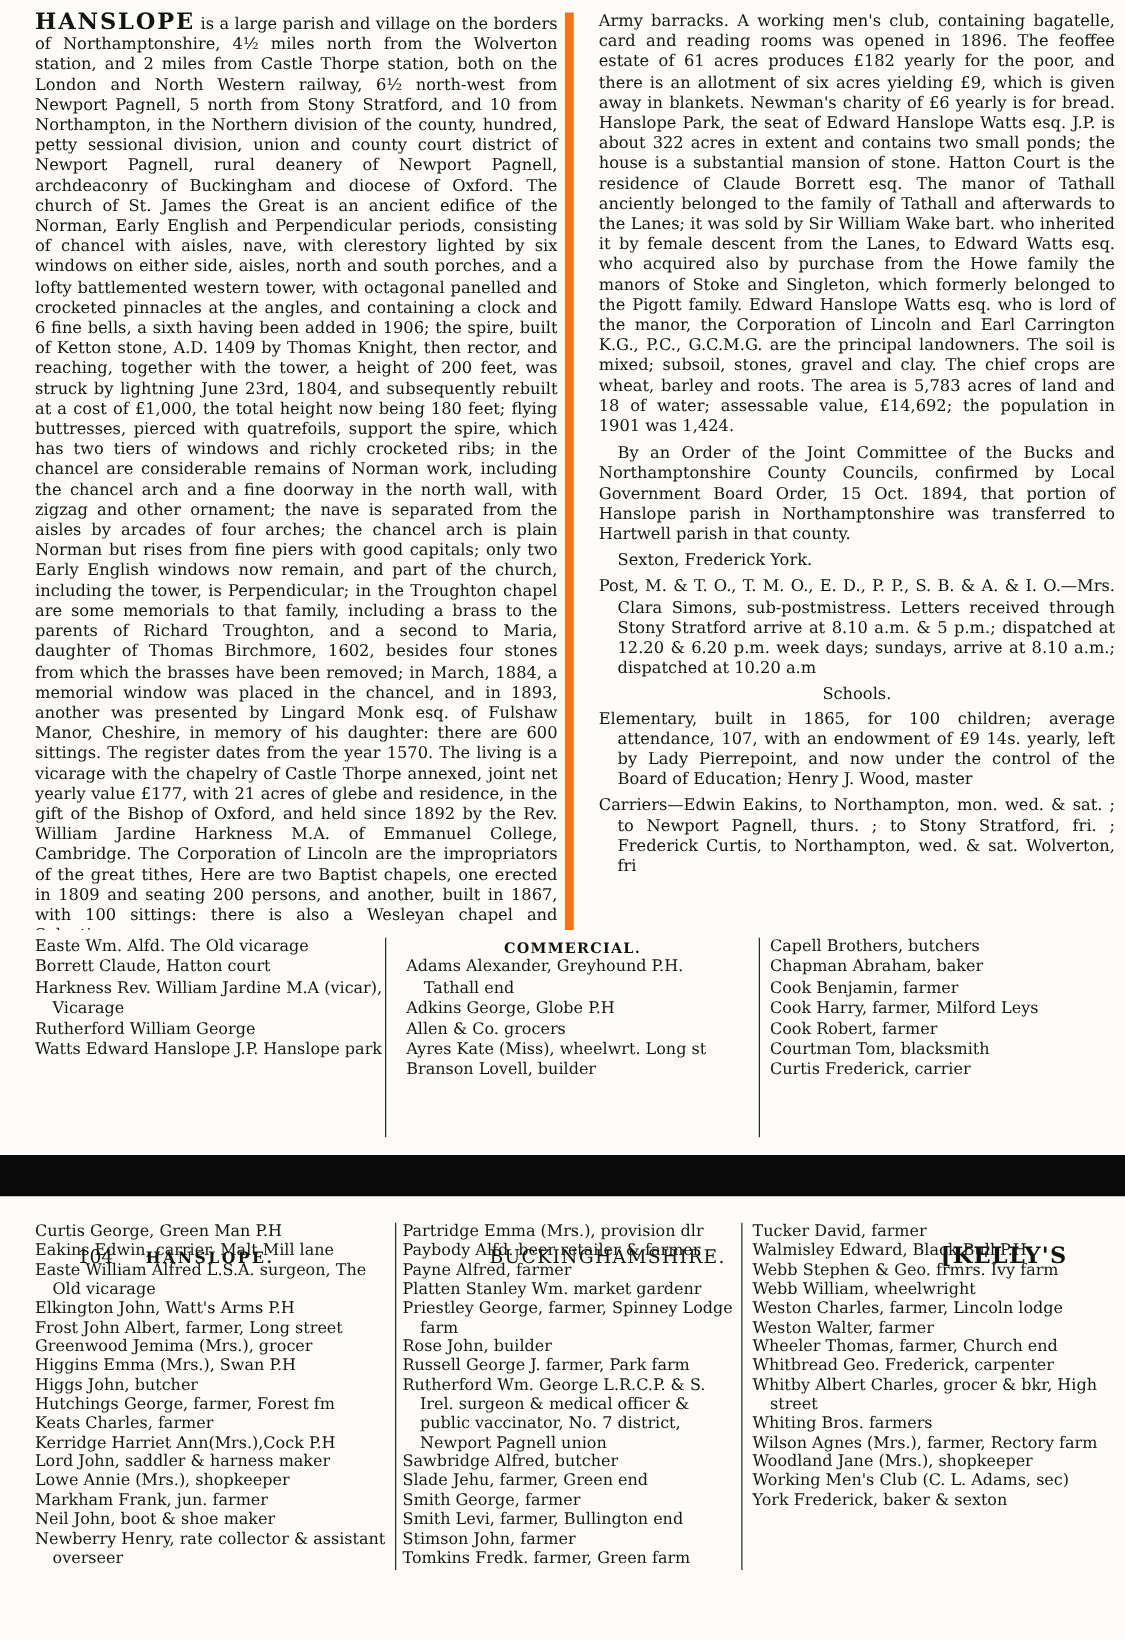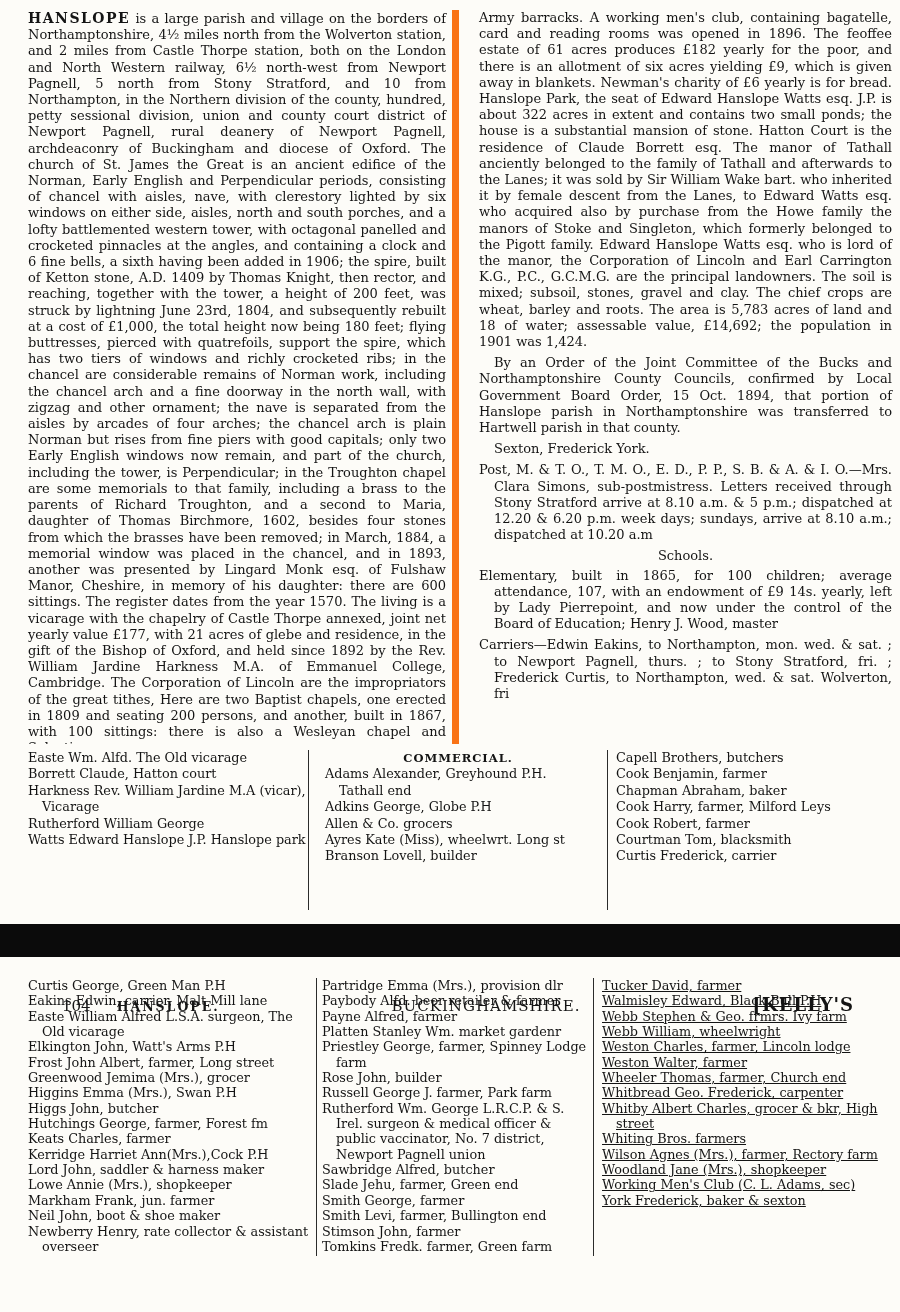--- a/index.html
+++ b/index.html
@@ -7,21 +7,21 @@
     width:900px; height:1312px; overflow:hidden;
     background:#fdfcf8; color:#141414;
     font-family:"DejaVu Serif", "Liberation Serif", serif;
     position:relative;
   }
   
   .top { display:flex; padding:10px 8px 0 28px; height:744px; overflow:hidden; box-sizing:border-box; }
   .tcol-left  { width:418px; }
   .tcol-right { flex:1; border-left:7px solid #f97316; margin-left:6px; padding-left:20px; }
   .para { font-size:13px; line-height:16.2px; text-align:justify; margin:0; }
-  .lead { font-weight:bold; letter-spacing:1.5px; font-size:14px; }
+  .lead { font-weight:bold; letter-spacing:1.5px; font-size:18px; }
   .indent-first { text-indent:15px; }
   .hang { padding-left:15px; text-indent:-15px; }
   .gap { margin-top:5px; }
   .center-head { text-align:center; font-size:13px; margin:4px 0 2px 0; }
 
   
   .mid { display:flex; padding:0 8px 0 28px; margin-top:6px; height:160px; overflow:hidden; box-sizing:border-box; }
   .entry { padding-left:14px; text-indent:-14px; }
   .listcol { font-size:12.8px; line-height:16.4px; }
   .mcol1 { width:280px; }
@@ -38,21 +38,21 @@
   .ph-parish { margin-left:26px; font-size:12.5px; letter-spacing:2px; font-weight:bold; }
   .ph-county { flex:1; text-align:center; font-size:15px; letter-spacing:1px; }
   .ph-pub { font-size:18px; letter-spacing:1px; font-weight:bold; }
 
   
   .bottom { position:absolute; top:978px; left:0; width:900px; height:278px; overflow:hidden;
             display:flex; padding:0 8px 0 28px; box-sizing:border-box; }
   .bentry { font-size:12.8px; line-height:15.35px; }
   .bcol1 { width:288px; }
   .bcol2 { width:266px; border-left:1px solid #2b2b2b; border-right:1px solid #2b2b2b; padding:0 5px; }
-  .bcol3 { flex:1; padding-left:8px;text-decoration:underline; }
+  .bcol3 { flex:1; padding-left:8px; }
 </style>
 </head>
 <body>
 
 <div class="top">
   <div class="tcol-left">
     <p class="para"><span class="lead">HANSLOPE</span><span> is a large parish and village on the borders of Northamptonshire, 4½ miles north from the Wolverton station, and 2 miles from Castle Thorpe station, both on the London and North Western railway, 6½ north-west from Newport Pagnell, 5 north from Stony Stratford, and 10 from Northampton, in the Northern division of the county, hundred, petty sessional division, union and county court district of Newport Pagnell, rural deanery of Newport Pagnell, archdeaconry of Buckingham and diocese of Oxford. The church of St. James the Great is an ancient edifice of the Norman, Early English and Perpendicular periods, consisting of chancel with aisles, nave, with clerestory lighted by six windows on either side, aisles, north and south porches, and a lofty battlemented western tower, with octagonal panelled and crocketed pinnacles at the angles, and containing a clock and 6 fine bells, a sixth having been added in 1906; the spire, built of Ketton stone, A.D. 1409 by Thomas Knight, then rector, and reaching, together with the tower, a height of 200 feet, was struck by lightning June 23rd, 1804, and subsequently rebuilt at a cost of £1,000, the total height now being 180 feet; flying buttresses, pierced with quatrefoils, support the spire, which has two tiers of windows and richly crocketed ribs; in the chancel are considerable remains of Norman work, including the chancel arch and a fine doorway in the north wall, with zigzag and other ornament; the nave is separated from the aisles by arcades of four arches; the chancel arch is plain Norman but rises from fine piers with good capitals; only two Early English windows now remain, and part of the church, including the tower, is Perpendicular; in the Troughton chapel are some memorials to that family, including a brass to the parents of Richard Troughton, and a second to Maria, daughter of Thomas Birchmore, 1602, besides four stones from which the brasses have been removed; in March, 1884, a memorial window was placed in the chancel, and in 1893, another was presented by Lingard Monk esq. of Fulshaw Manor, Cheshire, in memory of his daughter: there are 600 sittings. The register dates from the year 1570. The living is a vicarage with the chapelry of Castle Thorpe annexed, joint net yearly value £177, with 21 acres of glebe and residence, in the gift of the Bishop of Oxford, and held since 1892 by the Rev. William Jardine Harkness M.A. of Emmanuel College, Cambridge. The Corporation of Lincoln are the impropriators of the great tithes, Here are two Baptist chapels, one erected in 1809 and seating 200 persons, and another, built in 1867, with 100 sittings: there is also a Wesleyan chapel and Salvation</span></p>
   </div>
   <div class="tcol-right">
     <p class="para">Army barracks.  A working men's club, containing bagatelle, card and reading rooms was opened in 1896. The feoffee estate of 61 acres produces £182 yearly for the poor, and there is an allotment of six acres yielding £9, which is given away in blankets.  Newman's charity of £6 yearly is for bread.  Hanslope Park, the seat of Edward Hanslope Watts esq. J.P. is about 322 acres in extent and contains two small ponds; the house is a substantial mansion of stone.  Hatton Court is the residence of Claude Borrett esq.  The manor of Tathall anciently belonged to the family of Tathall and afterwards to the Lanes; it was sold by Sir William Wake bart. who inherited it by female descent from the Lanes, to Edward Watts esq. who acquired also by purchase from the Howe family the manors of Stoke and Singleton, which formerly belonged to the Pigott family.  Edward Hanslope Watts esq. who is lord of the manor, the Corporation of Lincoln and Earl Carrington K.G., P.C., G.C.M.G. are the principal landowners.  The soil is mixed; subsoil, stones, gravel and clay.  The chief crops are wheat, barley and roots.  The area is 5,783 acres of land and 18 of water; assessable value, £14,692; the population in 1901 was 1,424.</p>
@@ -78,22 +78,22 @@
     <div>
         <div class="entry">Adams Alexander, Greyhound P.H. Tathall end</div>
         <div class="entry">Adkins George, Globe P.H</div>
         <div class="entry">Allen &amp; Co. grocers</div>
         <div class="entry">Ayres Kate (Miss), wheelwrt. Long st</div>
         <div class="entry">Branson Lovell, builder</div>
       </div>
   </div>
   <div class="listcol mcol3">
       <div class="entry">Capell Brothers, butchers</div>
+      <div class="entry">Chapman Abraham, baker</div>
       <div class="entry">Cook Benjamin, farmer</div>
-      <div class="entry">Chapman Abraham, baker</div>
       <div class="entry">Cook Harry, farmer, Milford Leys</div>
       <div class="entry">Cook Robert, farmer</div>
       <div class="entry">Courtman Tom, blacksmith</div>
       <div class="entry">Curtis Frederick, carrier</div>
     </div>
 </div>
 
 <div class="black-bar"></div>
 
 <div class="page-head">

